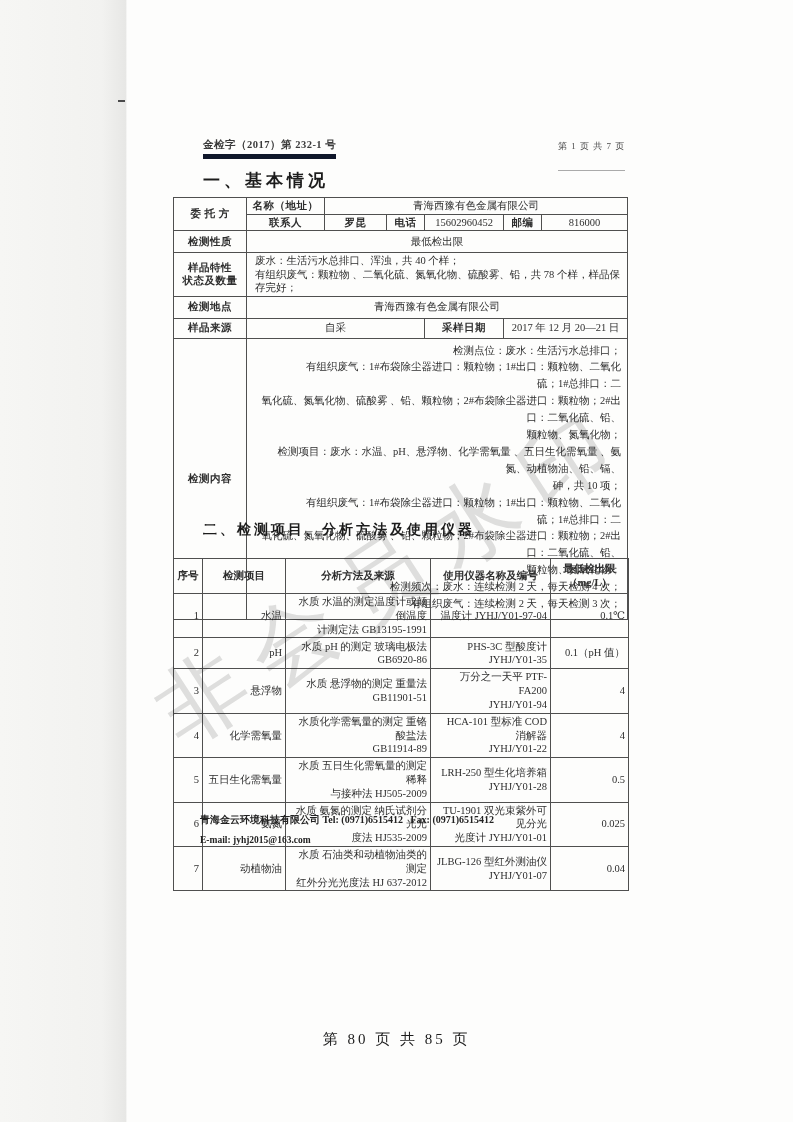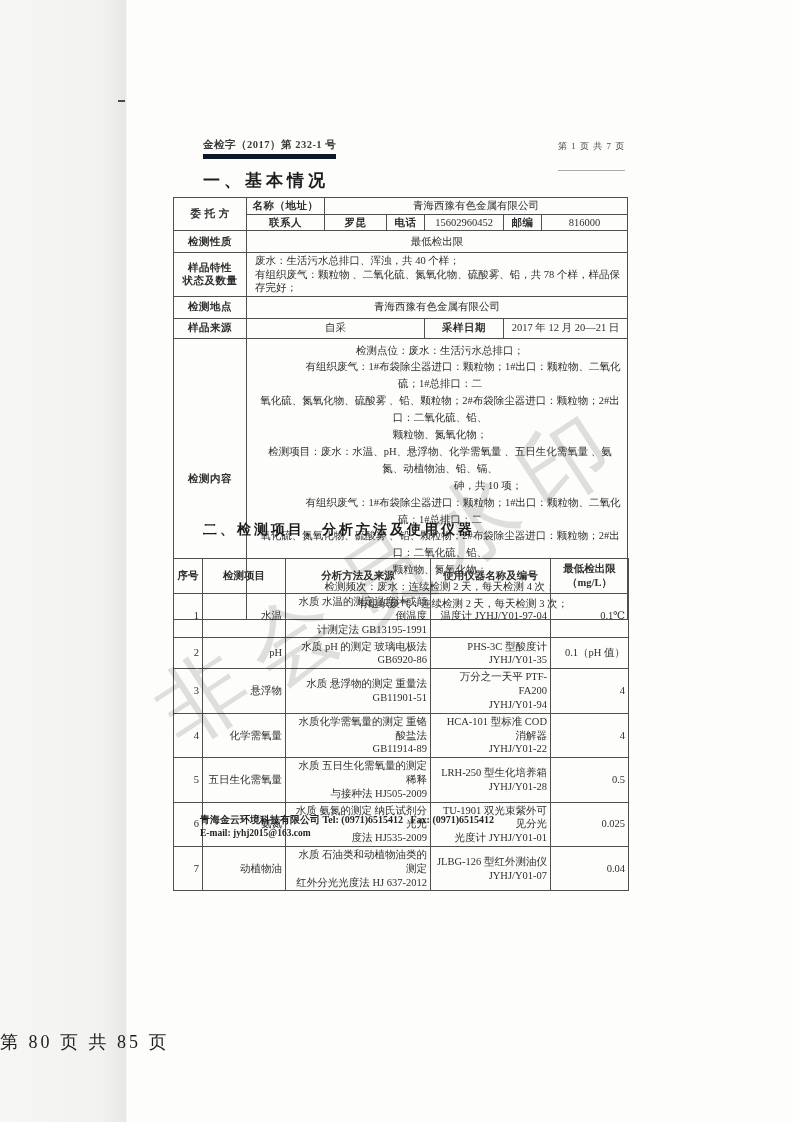--- a/index.html
+++ b/index.html
@@ -19,31 +19,31 @@
   .sec1-title{top:169px;font-size:17px;letter-spacing:4px;}
   .sec2-title{top:521px;font-size:14px;letter-spacing:3px;}
   table{border-collapse:collapse;position:absolute;table-layout:fixed;}
   td{border:1px solid #4f4f4f;font-size:10.5px;text-align:center;vertical-align:middle;
      padding:1px 3px;line-height:13.5px;overflow:hidden;}
   .t1{left:173px;top:197px;width:454px;}
   .t2{left:173px;top:558px;width:455px;}
   .lbl{font-weight:bold;letter-spacing:.5px;}
   .left{text-align:left;padding-left:8px;}
   .pre{white-space:pre-line;}
-  .tc-cell{text-align:center;padding:4px 6px 6px 12px;line-height:16.9px;vertical-align:top;}
+  .tc-cell{text-align:right;padding:4px 6px 6px 12px;line-height:16.9px;vertical-align:top;}
   .tc-indent{text-indent:46px;}
   .tc-center{text-indent:96px;}
   .t2 td{line-height:13.8px;}
   .t2 .hrow td{font-weight:bold;height:32px;}
   .t2 .drow td{height:28px;text-align:right;}
   .footer{position:absolute;left:200px;top:814px;font-size:10px;font-weight:bold;
     color:#222;line-height:12.5px;}
-  .footer .l2{font-size:9.5px;}
-  .page-num{position:absolute;left:0;right:0;top:1030px;
-    font-size:18px;letter-spacing:3px;color:#1d1d1d;}
+  .footer .l2{font-size:9.5px;margin-top:7px;}
+  .page-num{position:absolute;left:0;right:0;top:1030px;text-align:center;
+    font-size:15px;letter-spacing:3px;color:#1d1d1d;}
   .watermark{position:absolute;left:392px;top:575px;z-index:40;pointer-events:none;
     transform:translate(-50%,-50%) rotate(-33deg);transform-origin:center;
     font-size:88px;letter-spacing:20px;white-space:nowrap;color:#c6c6c6;
     opacity:.55;mix-blend-mode:multiply;font-weight:400;}
 </style>
 </head>
 <body>
 
 <div class="scan-edge"></div>
 <div class="scan-mark"></div>

